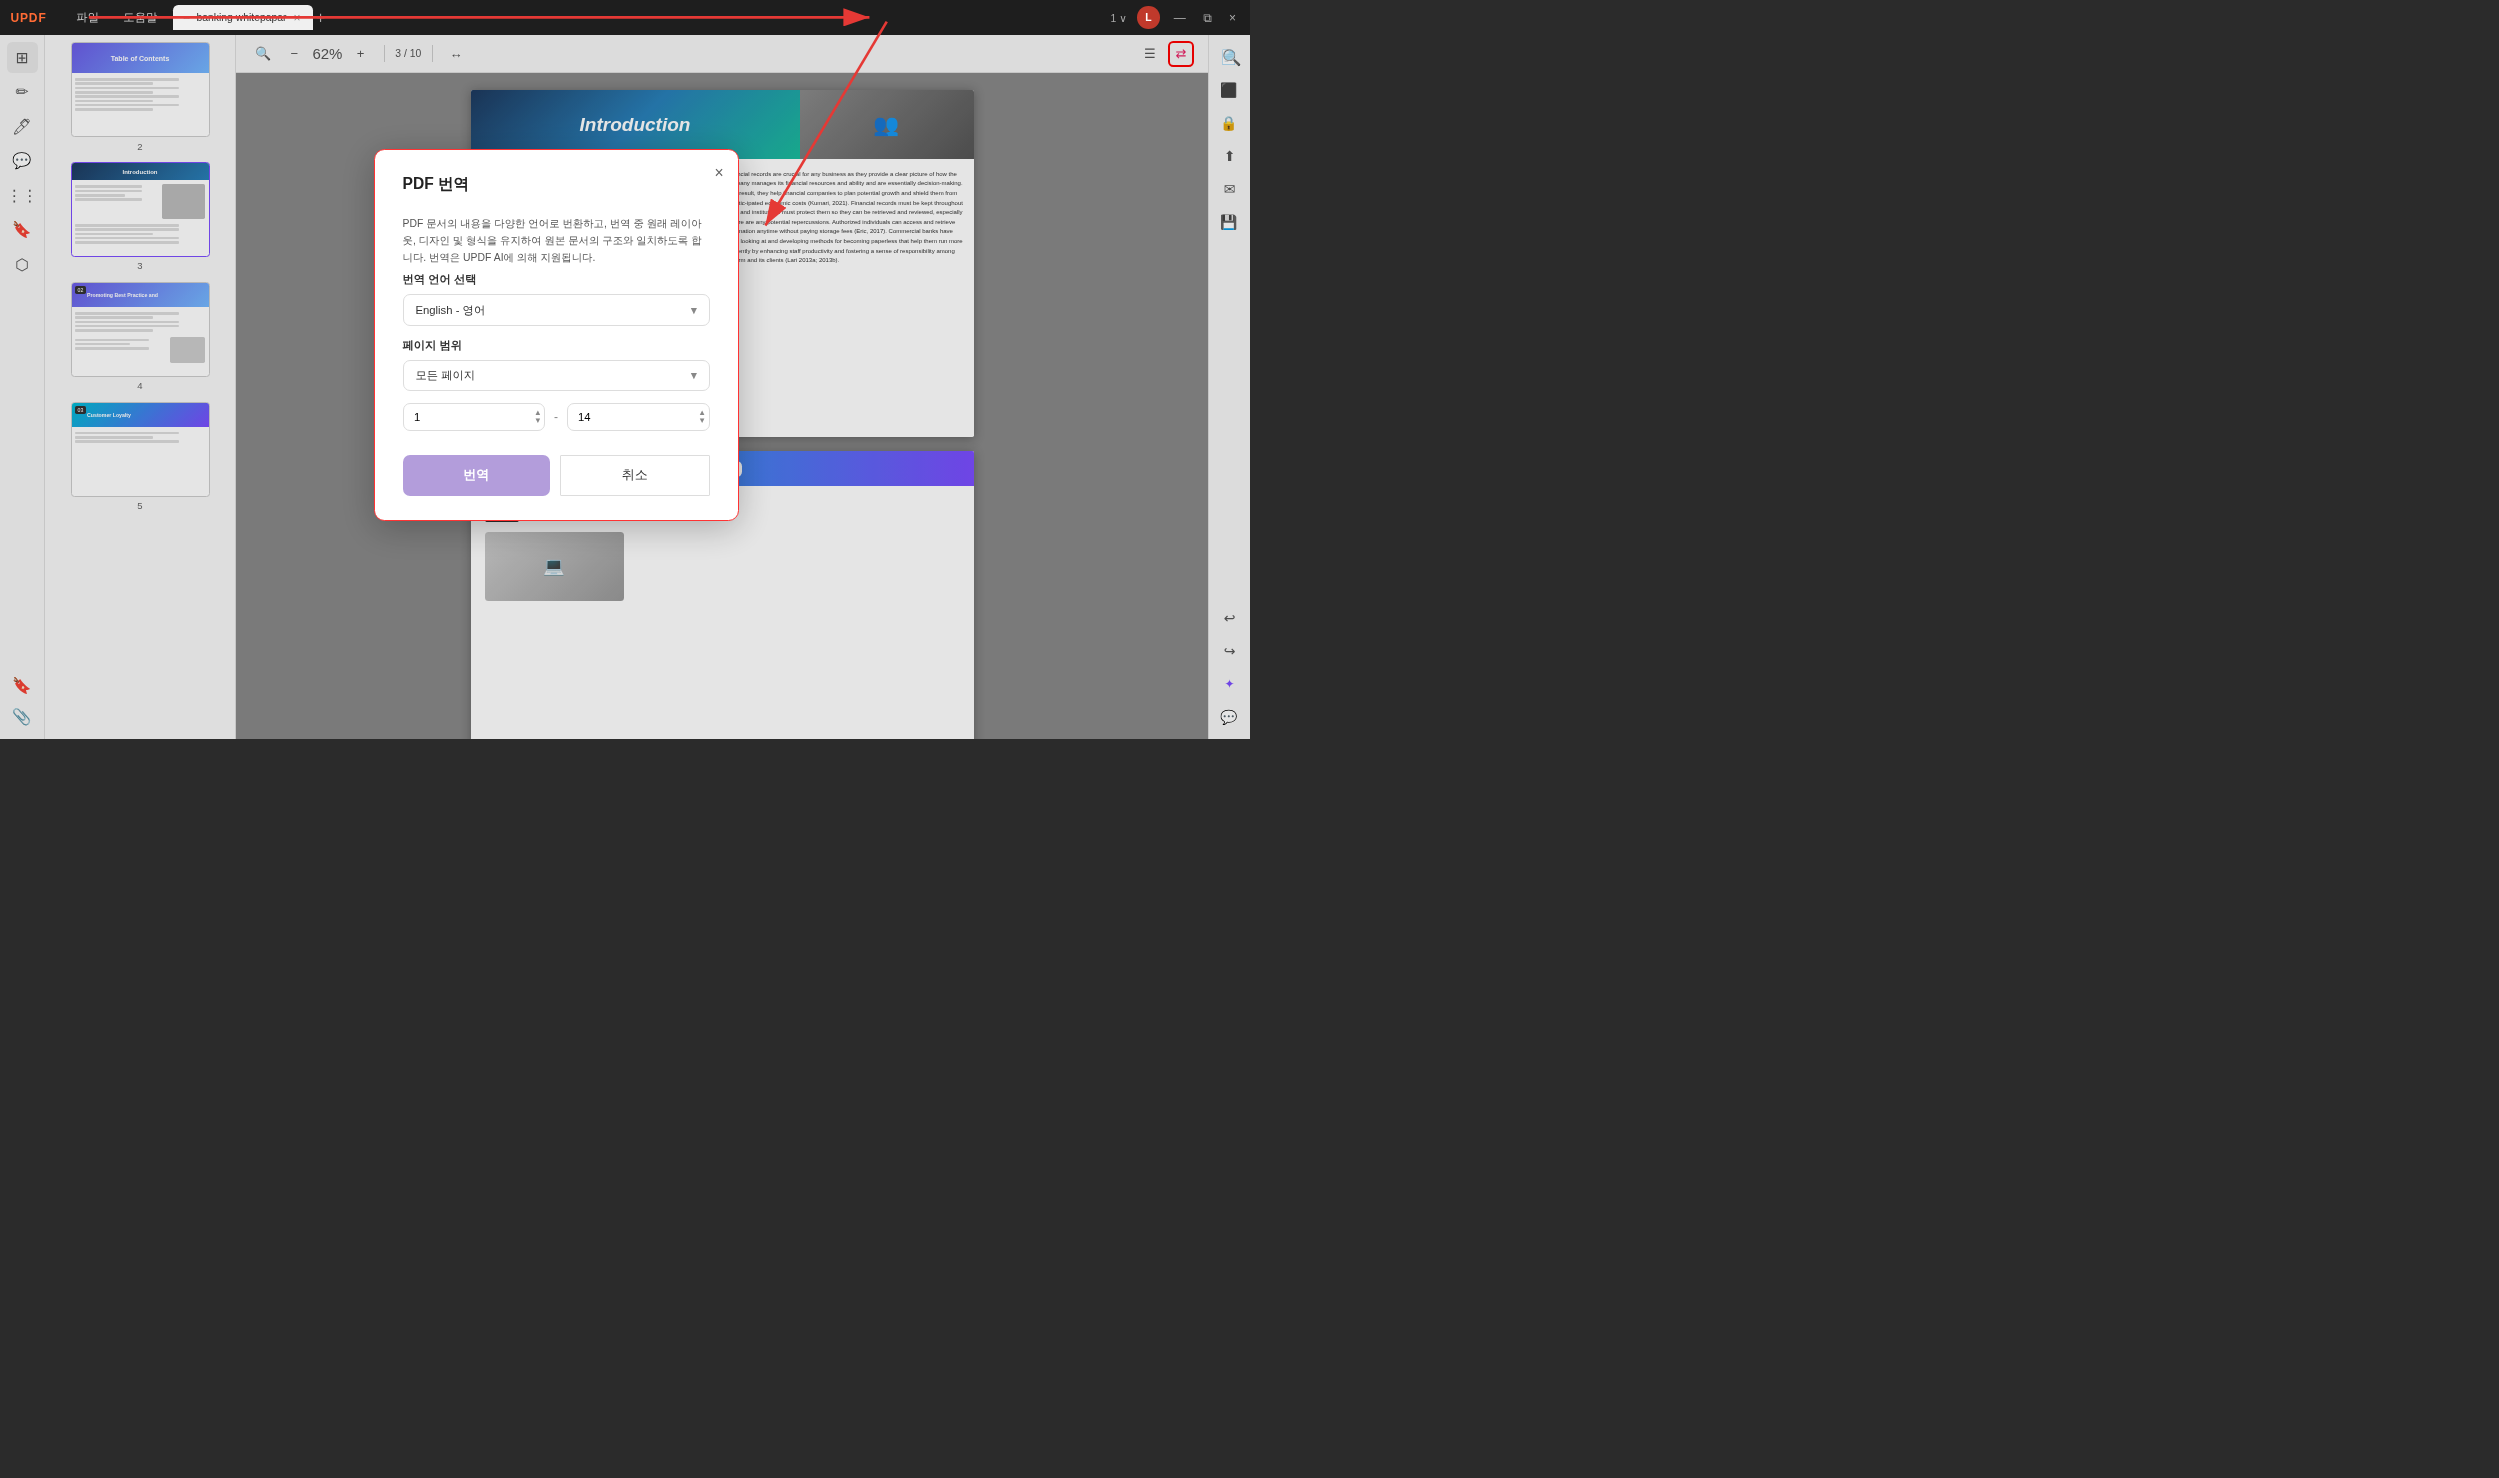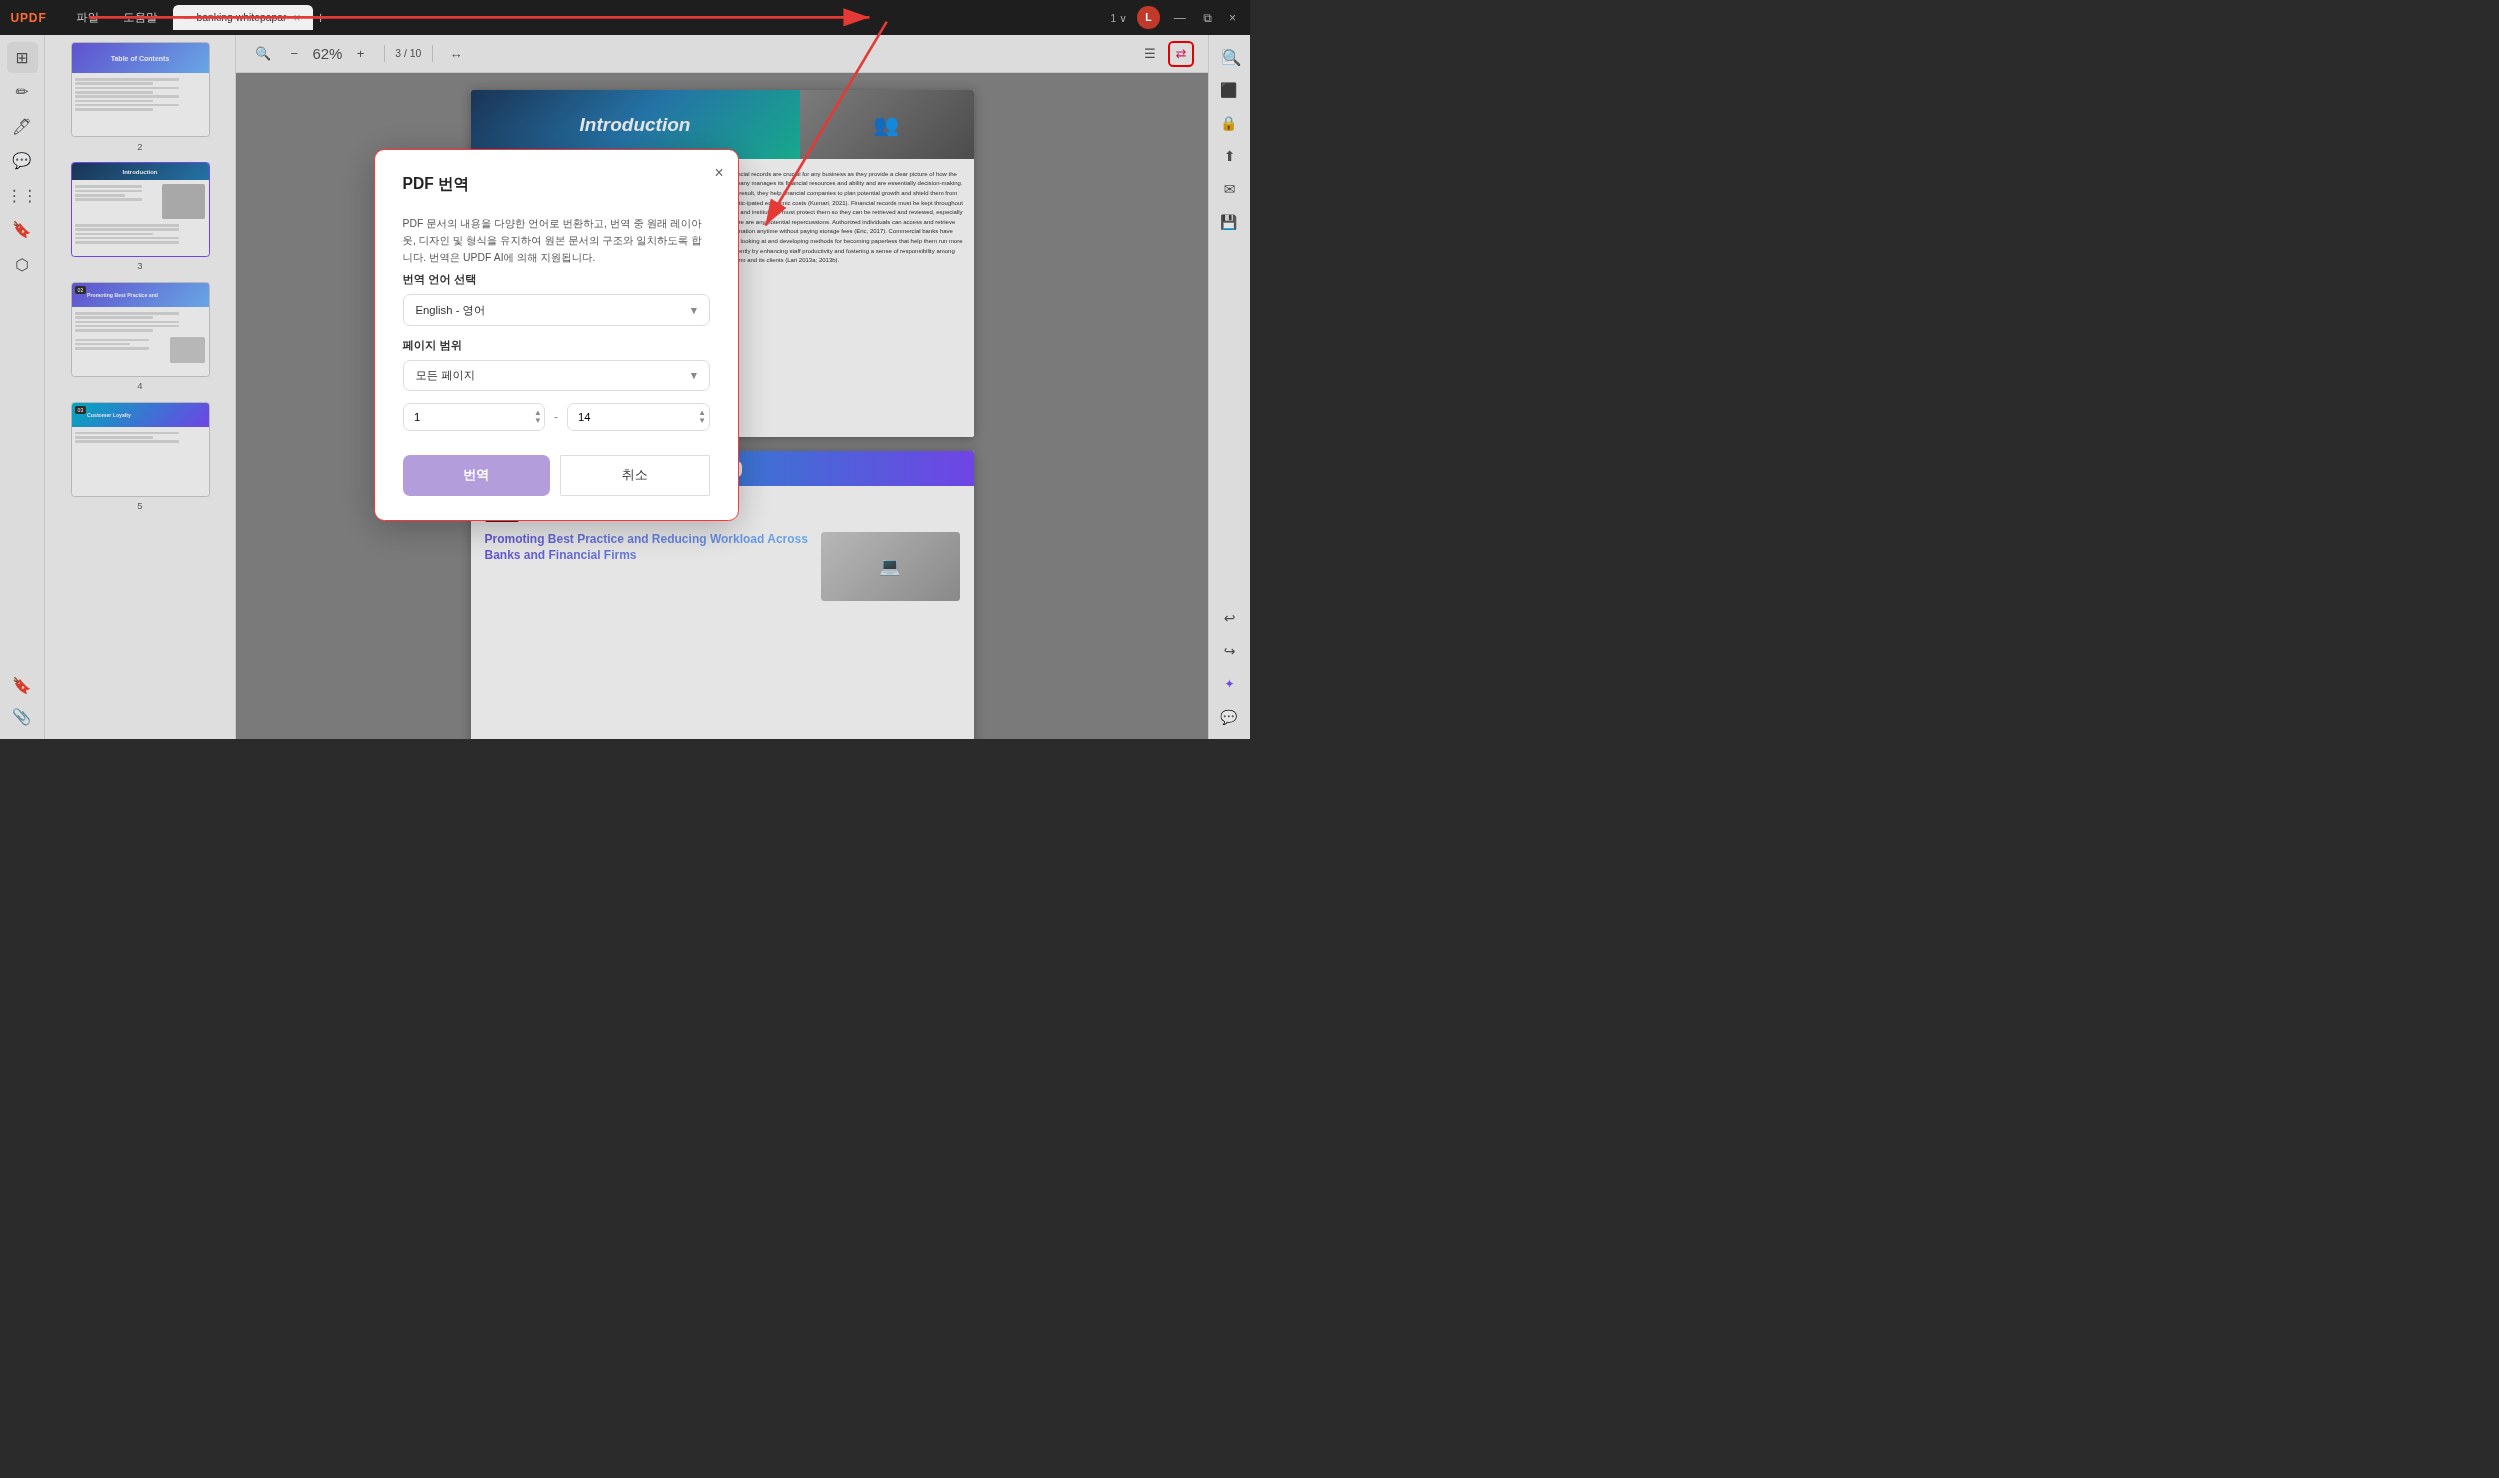--- a/index.html
+++ b/index.html
@@ -374,23 +374,20 @@
 
         <div class="updf-banner">
           <div class="updf-banner-logo">UPDF</div>
         </div>
 
         <div style="display:flex;align-items:center;gap:8.7px;padding:10.4px 14px 3.5px 14px;">
           <div class="page-02-num-badge">02</div>
         </div>
 
         <div style="display:flex;gap:10.4px;padding:0 14px 10.4px 14px;">
-          <div style="flex:1;">
-            <div style="font-size:12px;font-weight:bold;color:#333;line-height:1.3;margin-bottom:7px;background:linear-gradient(90deg,#6c5ce7,#74b9ff);-webkit-background-clip:text;color:transparent;">Promoting Best Practice and Reducing Workload Across Banks and Financial Firms</div>
-          </div>
           <div style="width:139px;">
             <div style="width:139px;height:69px;background:linear-gradient(135deg,#ccc,#999);border-radius:3.5px;display:flex;align-items:center;justify-content:center;">
               <span style="color:#666;font-size:17.4px;">💻</span>
             </div>
           </div>
         </div>
       </div>
     </div>
   </div>
 

